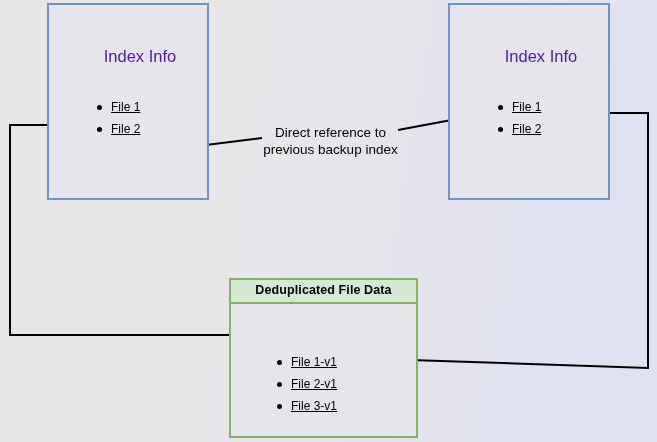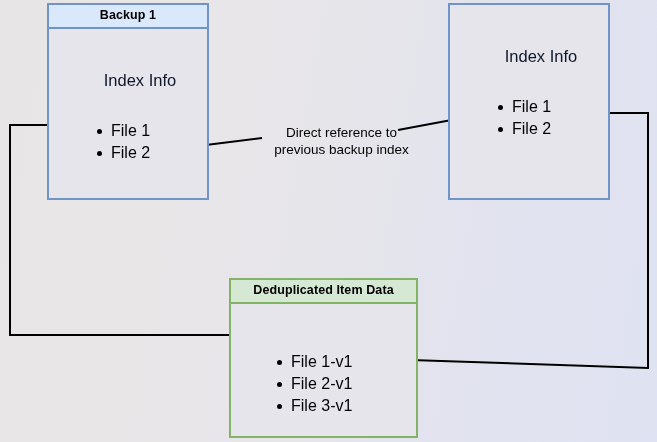--- a/index.html
+++ b/index.html
@@ -60,36 +60,37 @@
   .node-body {
     position: relative;
     height: calc(100% - 24px);
   }
   .body-title {
     position: absolute;
     left: 0;
     right: 0;
     text-align: center;
     font-size: 16.5px;
-    color: #0f172a;
+    color: #4c1d95;
     padding-left: 24px;
   }
   .item-list {
     position: absolute;
     margin: 0;
     padding: 0;
     list-style: none;
   }
   .item-list li {
     position: relative;
-    font-size: 16px;
+    font-size: 12px;
     line-height: 22px;
     color: #000;
     padding-left: 16px;
     white-space: nowrap;
+    text-decoration: underline;
   }
   .item-list li::before {
     content: "";
     position: absolute;
     left: 2px;
     top: 9px;
     width: 5px;
     height: 5px;
     border-radius: 50%;
     background: #000;
@@ -117,47 +118,46 @@
 
     <path d="M 489,113 L 398,130" fill="none" stroke="#000" stroke-width="2"></path>
     <path d="M 262,138 L 166,150" fill="none" stroke="#000" stroke-width="2" marker-end="url(#arrow)"></path>
 
     <path d="M 142,125 L 10,125 L 10,335 L 275,335" fill="none" stroke="#000" stroke-width="2" marker-end="url(#arrow)"></path>
 
     <path d="M 577,113 L 648,113 L 648,368 L 380,359" fill="none" stroke="#000" stroke-width="2" marker-end="url(#arrow)"></path>
   </svg>
 
   <div class="node node-blue" style="left:47px; top:3px; width:162px; height:197px;">
-    <div class="node-header header-blue">Backup 1</div>
     <div class="node-body">
       <div class="body-title" style="top:42px;">Index Info</div>
       <ul class="item-list" style="left:46px; top:91px;">
         <li>File 1</li>
         <li>File 2</li>
       </ul>
     </div>
   </div>
 
   <div class="node node-blue" style="left:448px; top:3px; width:162px; height:197px;">
     <div class="node-body">
       <div class="body-title" style="top:42px;">Index Info</div>
       <ul class="item-list" style="left:46px; top:91px;">
         <li>File 1</li>
         <li>File 2</li>
       </ul>
     </div>
   </div>
 
   <div class="node node-green" style="left:229px; top:278px; width:189px; height:160px;">
-    <div class="node-header header-green">Deduplicated Item Data</div>
+    <div class="node-header header-green">Deduplicated File Data</div>
     <div class="node-body">
       <ul class="item-list" style="left:44px; top:23px;margin-top:24px;">
         <li>File 1-v1</li>
         <li>File 2-v1</li>
         <li>File 3-v1</li>
       </ul>
     </div>
   </div>
 
-  <div class="edge-label" style="left:259px; top:124px; width:165px;">Direct reference to
+  <div class="edge-label" style="left:248px; top:124px; width:165px;">Direct reference to
 previous backup index</div>
 
 </div>
 
 </body></html>

